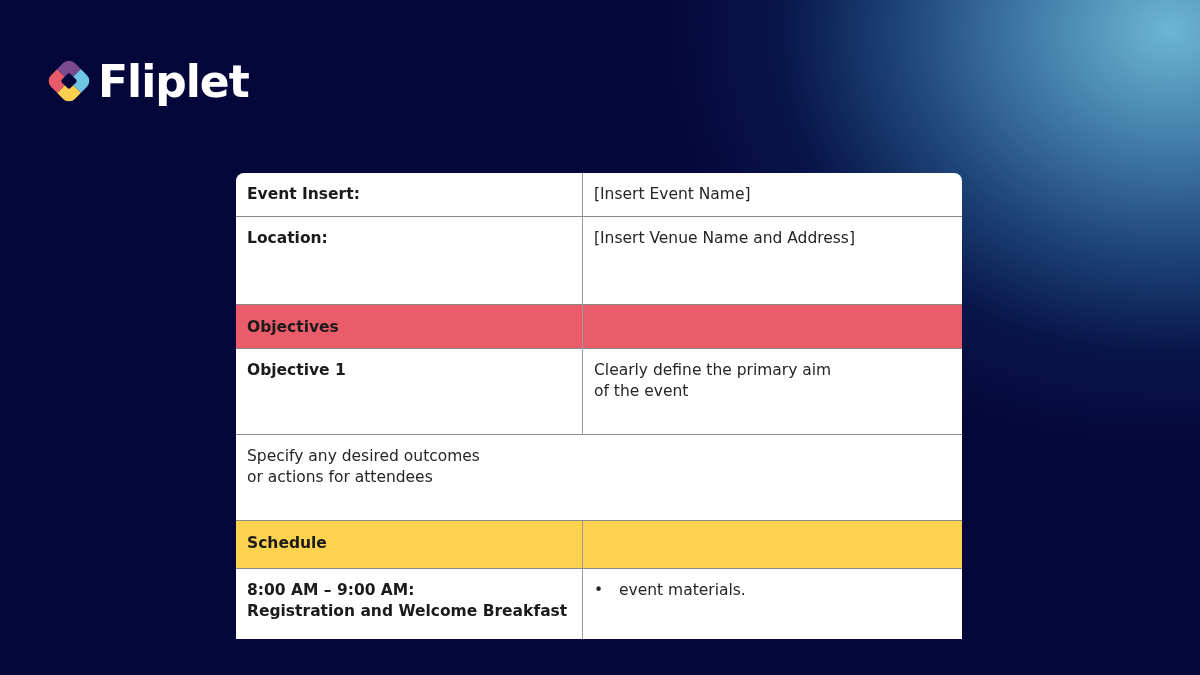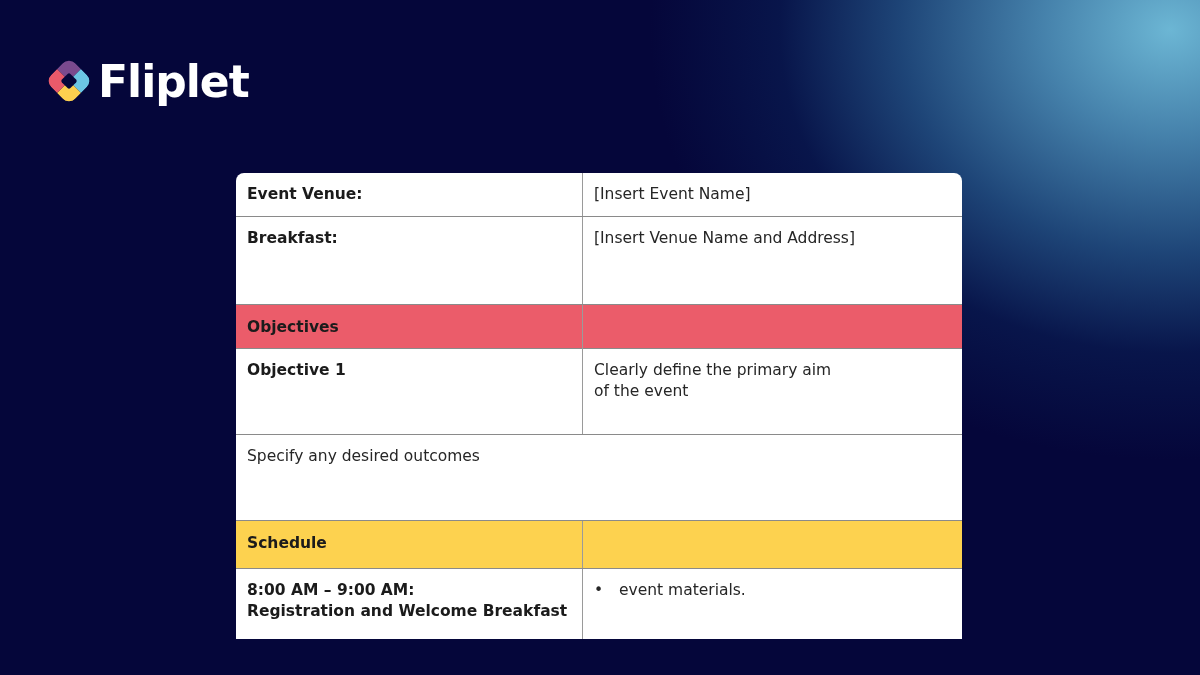--- a/index.html
+++ b/index.html
@@ -78,42 +78,43 @@
         <rect x="8" y="25" width="17" height="17" fill="#e95a6a"></rect>
       </g>
       <rect x="19" y="19" width="12" height="12" rx="2" fill="#05063a"></rect>
     </g>
   </svg>
   <span class="logo-text">Fliplet</span>
 </div>
 
 <div class="doc-table">
   <div class="row h44">
-    <div class="cell label">Event Venue:</div>
+    <div class="cell label">Event Insert:</div>
     <div class="cell value">[Insert Event Name]</div>
   </div>
   <div class="row h88">
-    <div class="cell label">Breakfast:</div>
+    <div class="cell label">Location:</div>
     <div class="cell value">[Insert Venue Name and Address]</div>
   </div>
 
   <div class="row band-red">
     <div class="cell label">Objectives</div>
     <div class="cell value"></div>
   </div>
   <div class="row h86">
     <div class="cell label">Objective 1</div>
     <div class="cell value">
       <div>Clearly define the primary aim</div>
       <div>of the event</div>
     </div>
   </div>
   <div class="row h86">
     <div class="cell value">
       <div>Specify any desired outcomes</div>
+      <div>or actions for attendees</div>
     </div>
   </div>
 
   <div class="row band-yellow">
     <div class="cell label">Schedule</div>
     <div class="cell value"></div>
   </div>
   <div class="row last">
     <div class="cell label">
       <div>8:00 AM – 9:00 AM:</div>

